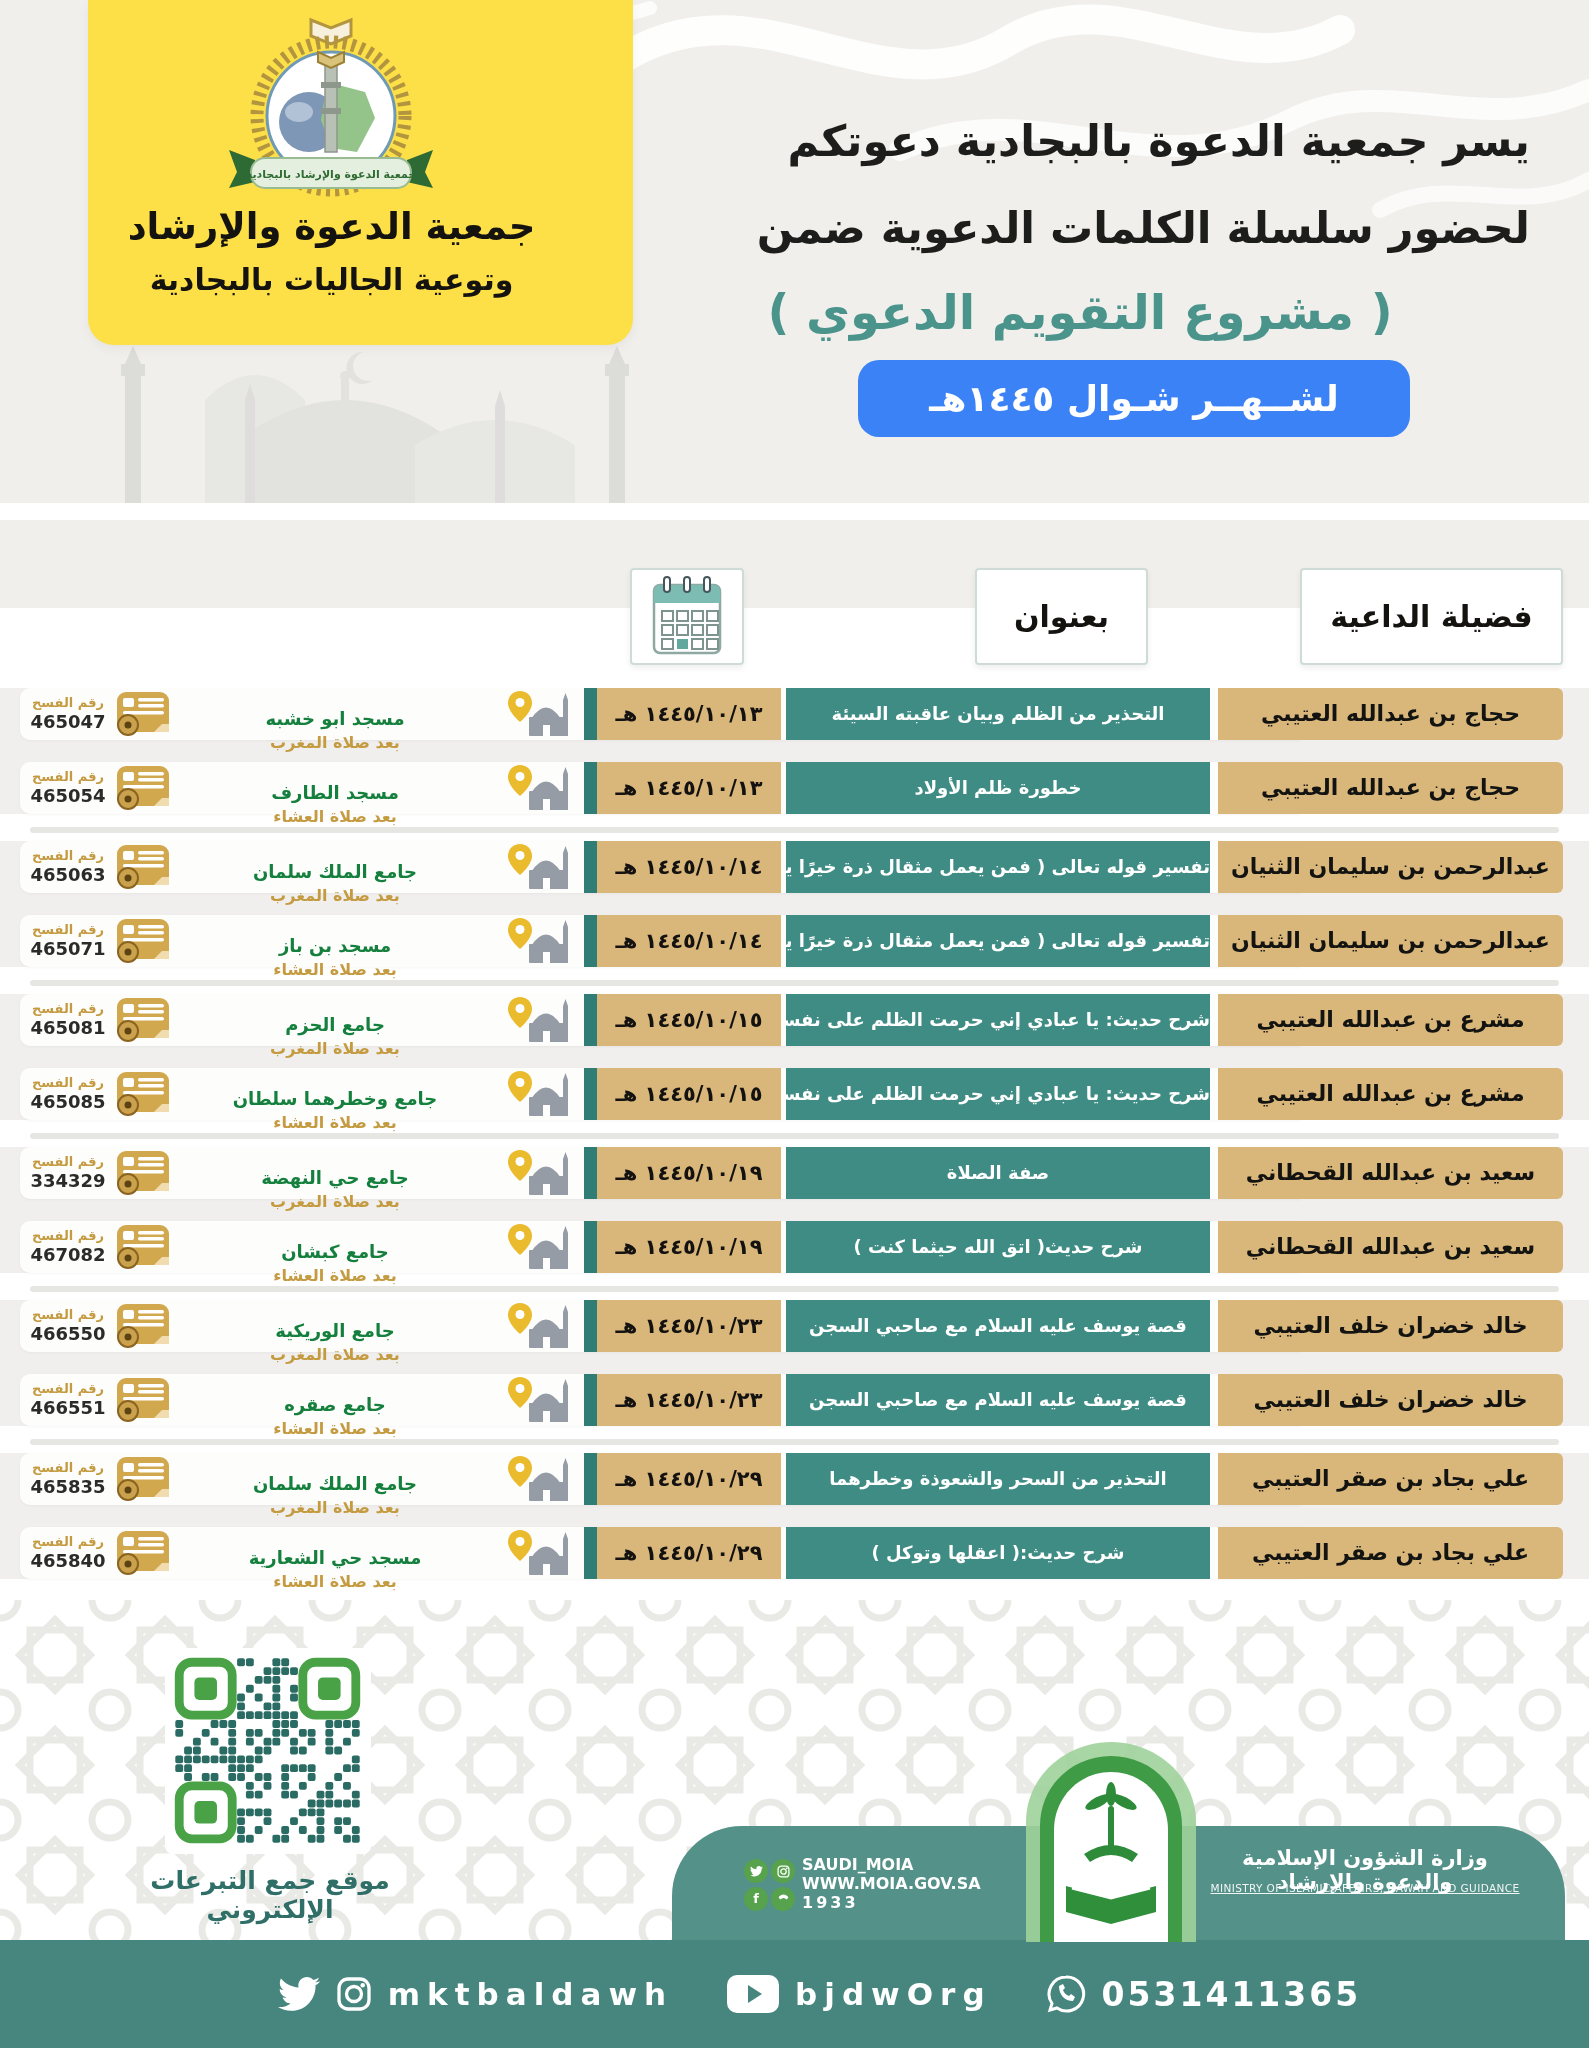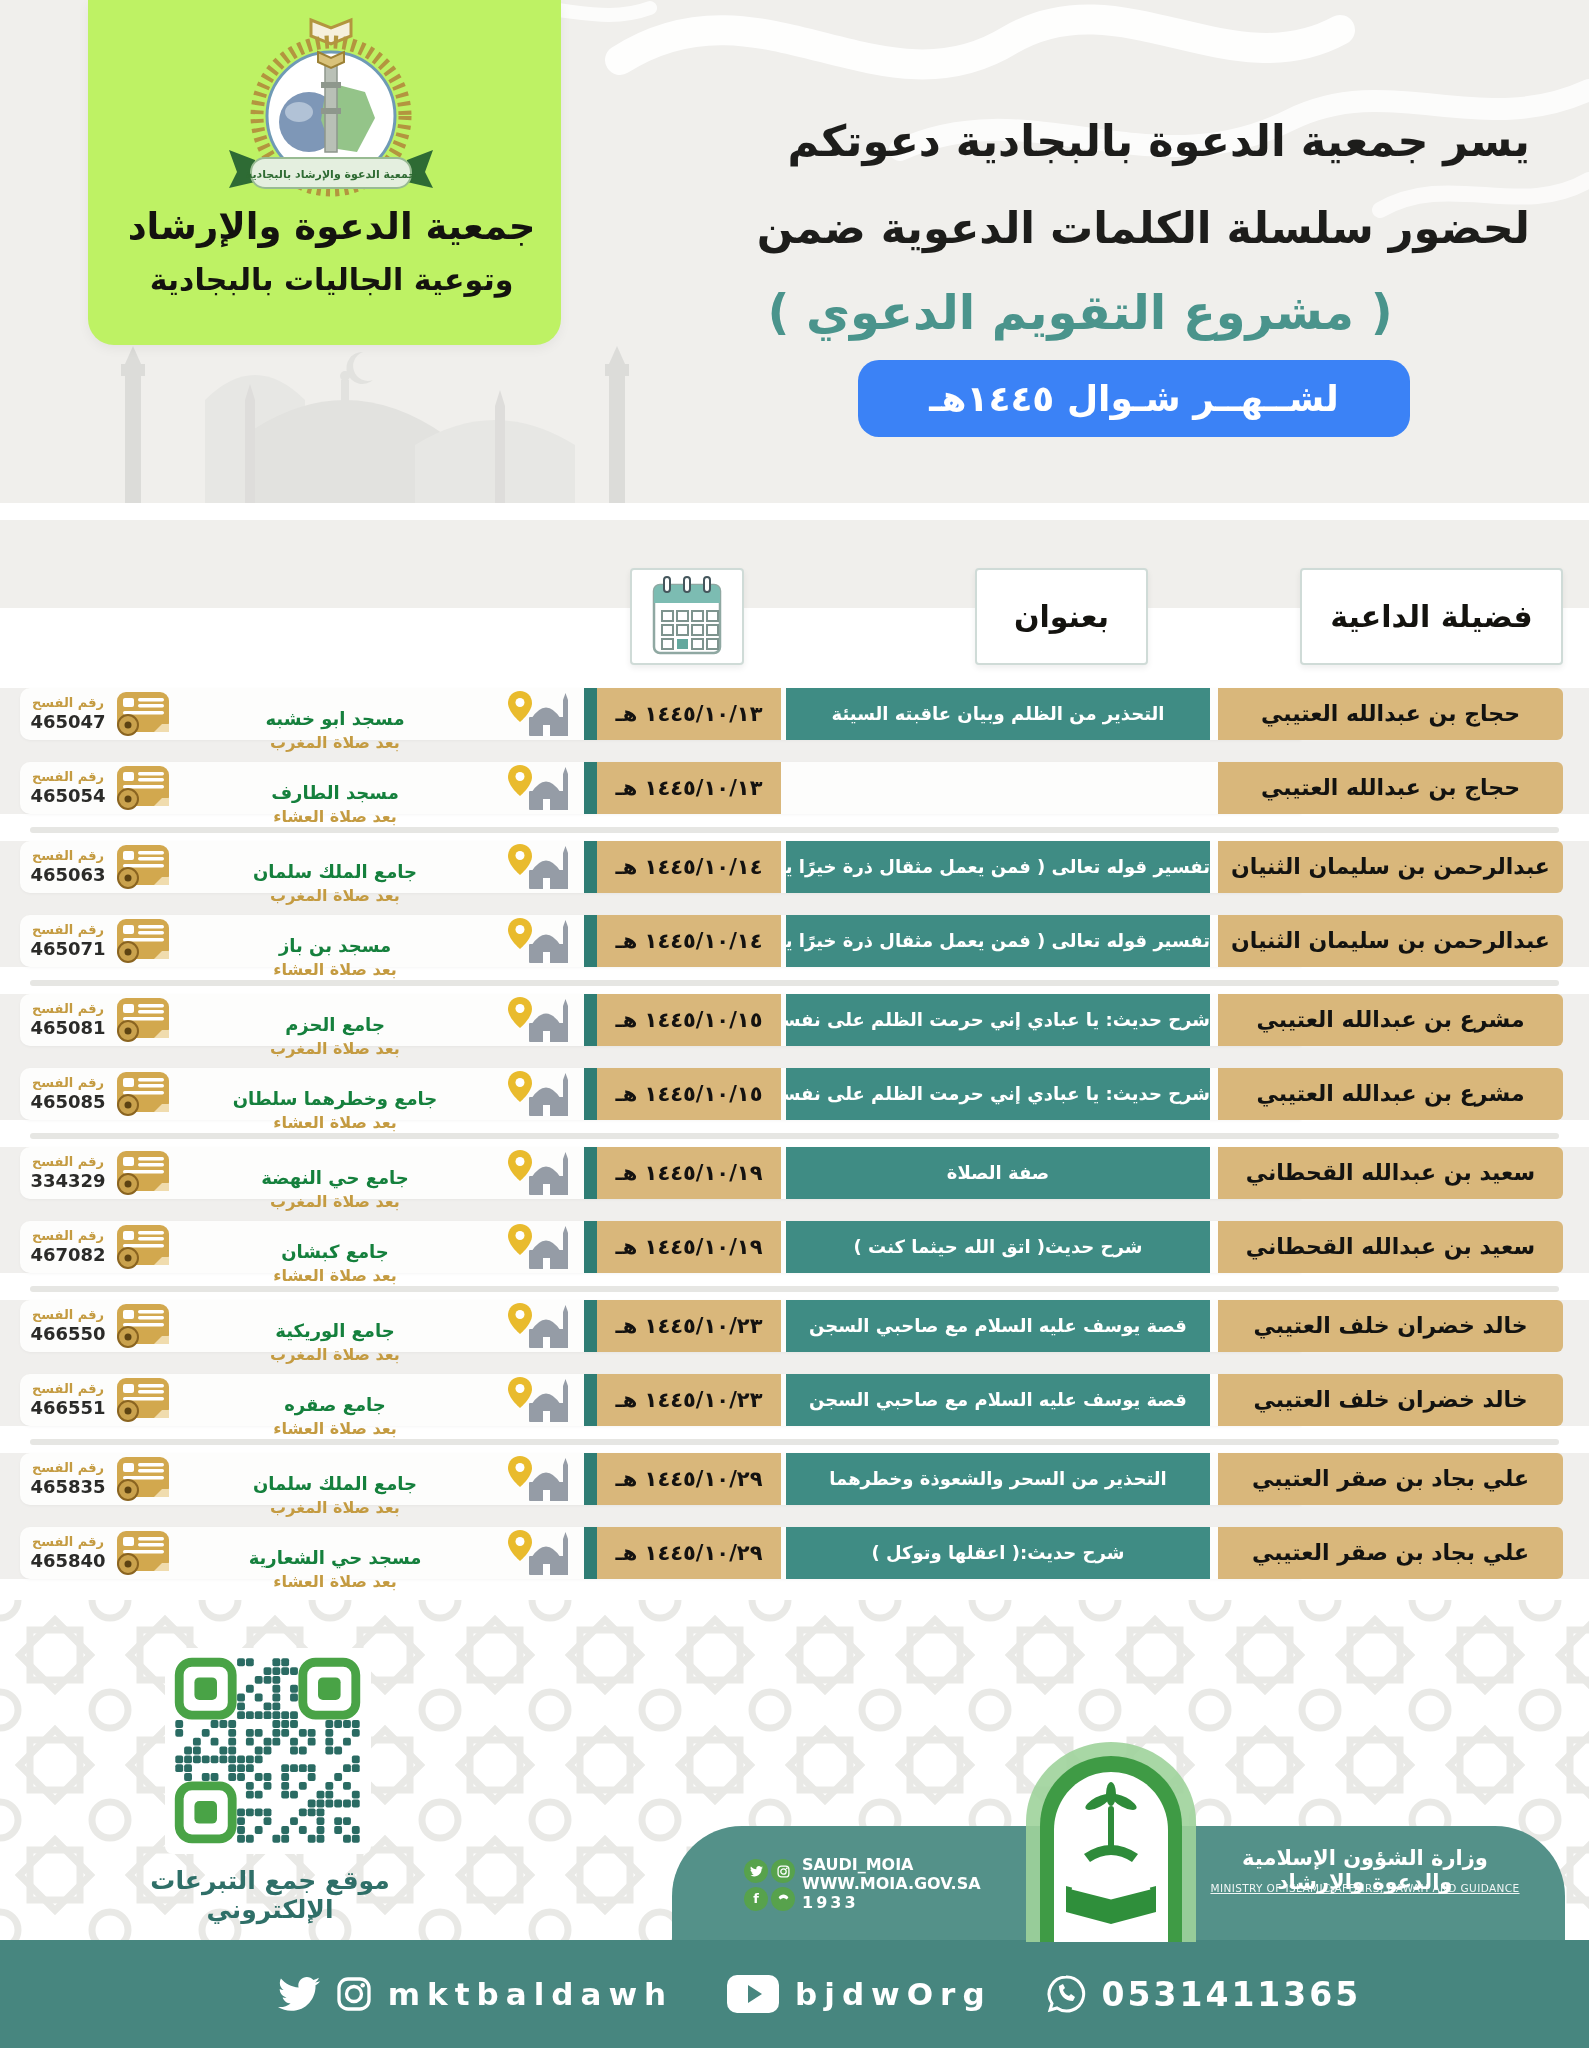--- a/index.html
+++ b/index.html
@@ -4,21 +4,21 @@
 <style>
   html,body{margin:0;padding:0;background:#dfe2e0;}
   .page{position:relative;width:1589px;height:2048px;margin:0 auto;background:#ffffff;
         overflow:hidden;font-family:"DejaVu Sans",sans-serif;}
   .abs{position:absolute;}
 
   
   .hdr-gray{left:0;top:0;width:1589px;height:503px;background:#f0efec;}
   .hdr-gray2{left:0;top:520px;width:1589px;height:88px;background:#f0efec;}
   .white-strip{left:0;top:503px;width:1589px;height:17px;background:#ffffff;}
-  .logo-card{left:88px;top:0;width:473px;height:345px;background:#bef264;
+  .logo-card{left:88px;top:0;width:545px;height:345px;background:#fde047;
              border-radius:0 0 26px 26px;box-shadow:0 4px 12px rgba(0,0,0,.05);z-index:3;}
   .logo-line1{left:0;top:205px;width:487px;text-align:center;font-size:37px;font-weight:700;
               color:#14130f;direction:rtl;}
   .logo-line2{left:0;top:262px;width:487px;text-align:center;font-size:30px;font-weight:700;
               color:#14130f;direction:rtl;}
   .invite{right:59px;direction:rtl;text-align:right;font-weight:700;font-size:43px;color:#1d1d1b;z-index:2;}
   .invite.l1{top:116px;}
   .invite.l2{top:203px;}
   .project{left:640px;top:284px;width:880px;text-align:center;direction:rtl;
            font-size:48px;font-weight:700;color:#4a948c;z-index:2;}
@@ -244,20 +244,21 @@
           <path d="M24,29 Q39,6 54,29 Z"></path>
           <rect x="56" y="10" width="5" height="36"></rect>
           <path d="M56,10 L58.5,3 L61,10 Z"></path>
           <rect x="36" y="35" width="7" height="11" fill="#ffffff"></rect>
         </g>
         <path d="M13,1 C20,1 25,6.5 25,13 C25,22 13,32 13,32 C13,32 1,22 1,13 C1,6.5 6,1 13,1 Z" fill="#e9bb2d"></path>
         <circle cx="13" cy="12.5" r="4.5" fill="#ffffff"></circle>
       </svg>
       <div class="stripe"></div>
       <div class="date">١٤٤٥/١٠/١٣ هـ</div>
+      <div class="topic">خطورة ظلم الأولاد</div>
       <div class="speaker">حجاج بن عبدالله العتيبي</div>
     </div>
       <div class="abs row" style="top: 841px;">
       <div class="band"></div>
       <div class="permit">
         <div class="plabel">رقم الفسح</div>
         <div class="pnum">465063</div>
       </div>
       <svg class="ricon" viewBox="0 0 58 48">
         <rect x="3" y="2" width="52" height="40" rx="9" fill="#d2a84e"></rect>

